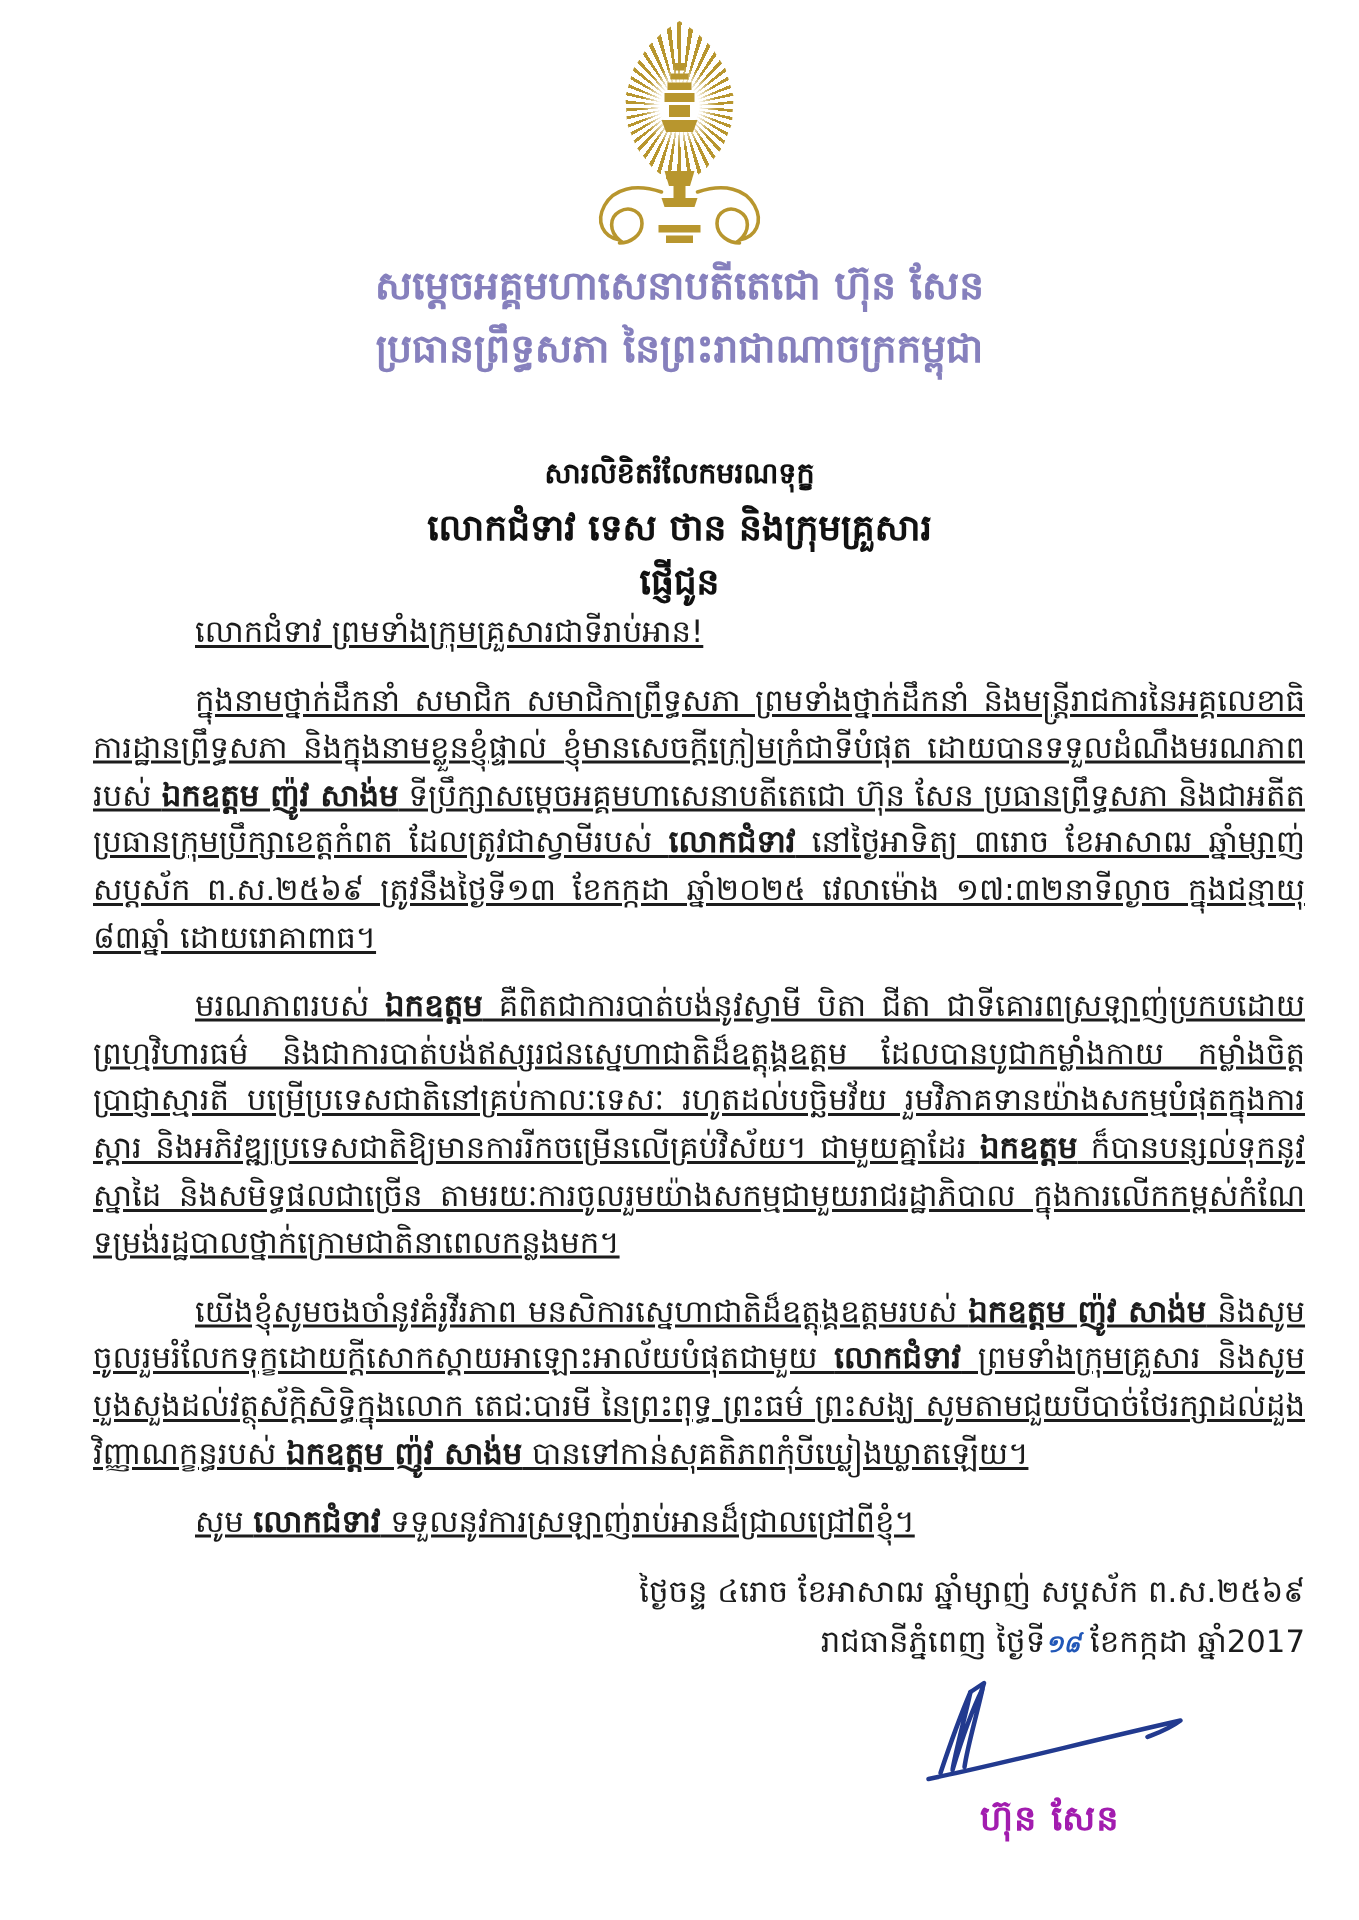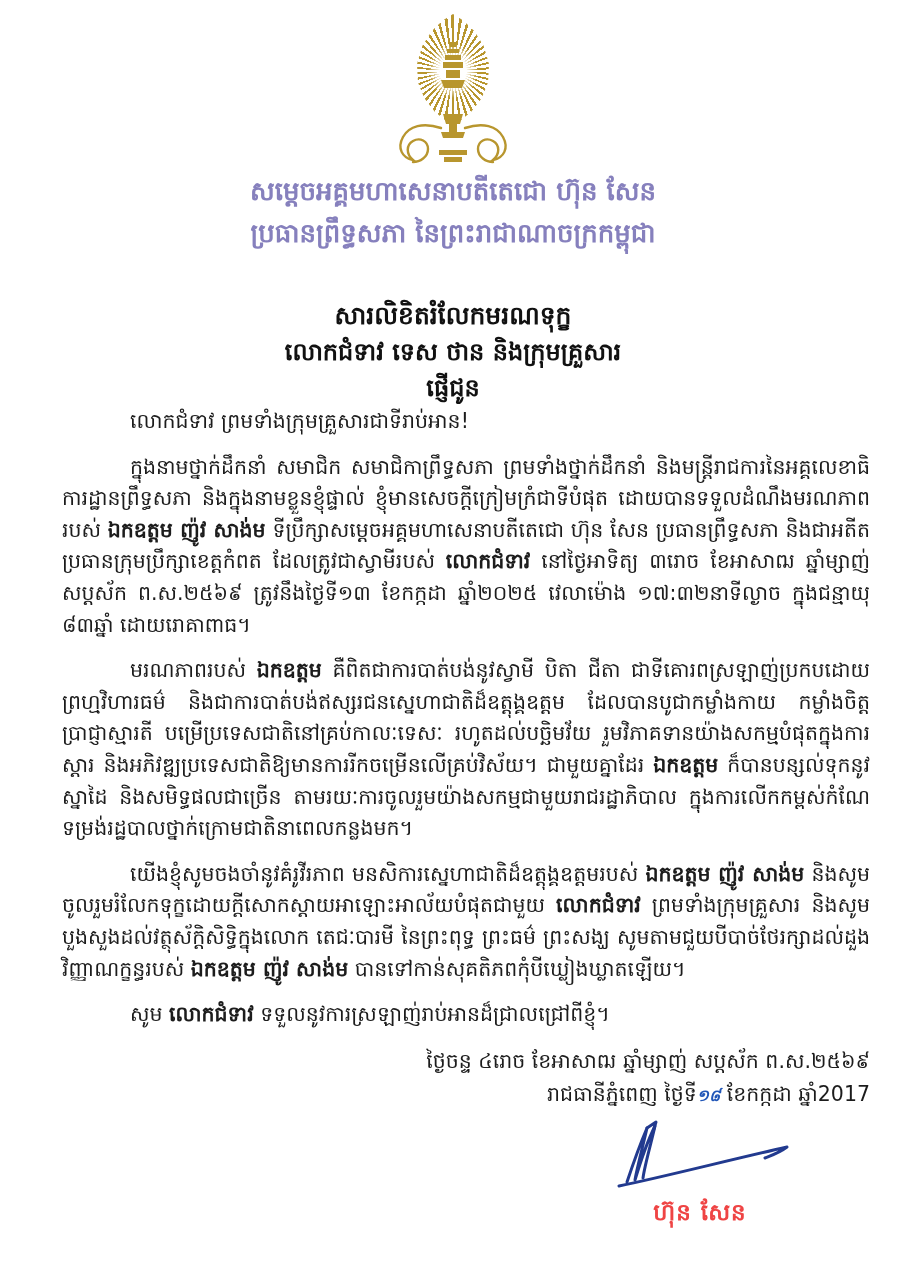--- a/index.html
+++ b/index.html
@@ -24,39 +24,39 @@
   .urn { position:absolute; left:55px; top:28px; }
   .emblem-base { position:absolute; left:5px; bottom:0; }
 
   
   .letterhead { text-align:center; color:#8680bd; font-weight:bold;
     font-size:26px; line-height:42px; margin-top:4px; }
 
   
   .doc-title { text-align:center; color:#111111; font-weight:bold;
     font-size:24px; line-height:36px; margin-top:44px; }
-  .doc-title .t1 { font-size:25px; }
+  .doc-title .t1 { font-size:19px; }
 
   
   .content { margin:0 36px 0 62px; font-size:20.5px; line-height:31.6px;
-    text-align:justify; }
+    text-align:justify;text-decoration:underline; }
   .content p { margin:0 0 14px; text-indent:68px; }
   .content p.para-2 { margin-top:10px; }
   .salutation { margin:24px 0 14px; text-indent:35px; text-align:left; }
   .content .bold { font-weight:bold; }
 
   
   .dateline { text-align:right; padding-right:36px; font-size:20.5px;
     line-height:33px; margin-top:14px; color:#1c1c1c; }
   .handwritten-day { color:#2157b8; font-weight:bold; font-style:italic; font-size:16px; }
 
   
   .sig-block { width:240px; margin:8px 86px 0 auto; text-align:center; }
   .sig-svg { display:block; width:210px; height:74px; margin:0 auto; }
-  .sig-name { font-weight:bold; font-size:23px; margin-top:4px; letter-spacing:1px; color:#ef4444; }
+  .sig-name { font-weight:bold; font-size:23px; margin-top:4px; letter-spacing:1px; color:#a21caf; }
 </style>
 </head>
 <body>
 
 <div class="page">
 
   <div class="emblem">
     <div class="rays"></div>
     <svg class="urn" width="40" height="60" viewBox="0 0 40 60">
       <g fill="#b8962e">

